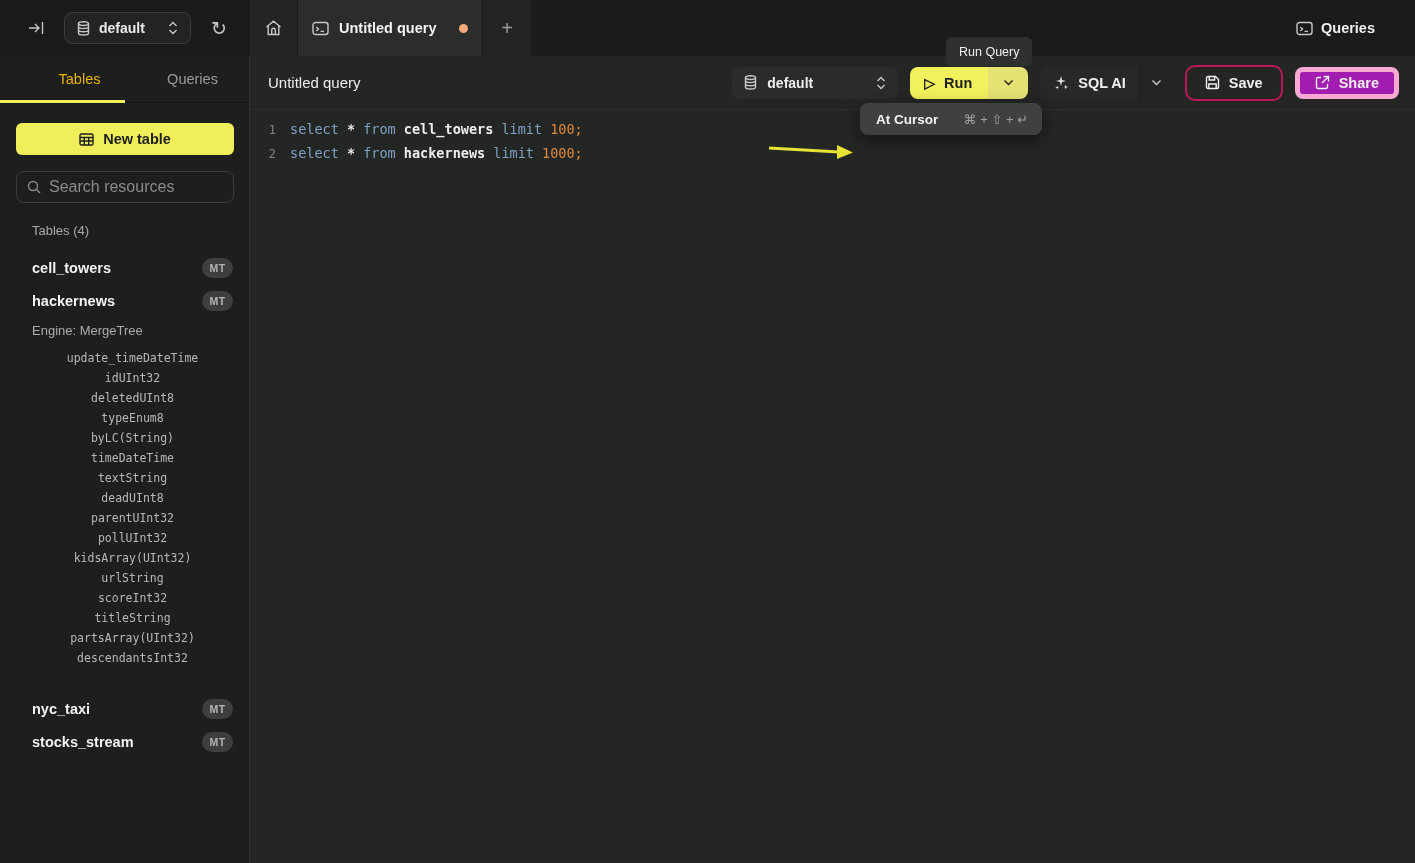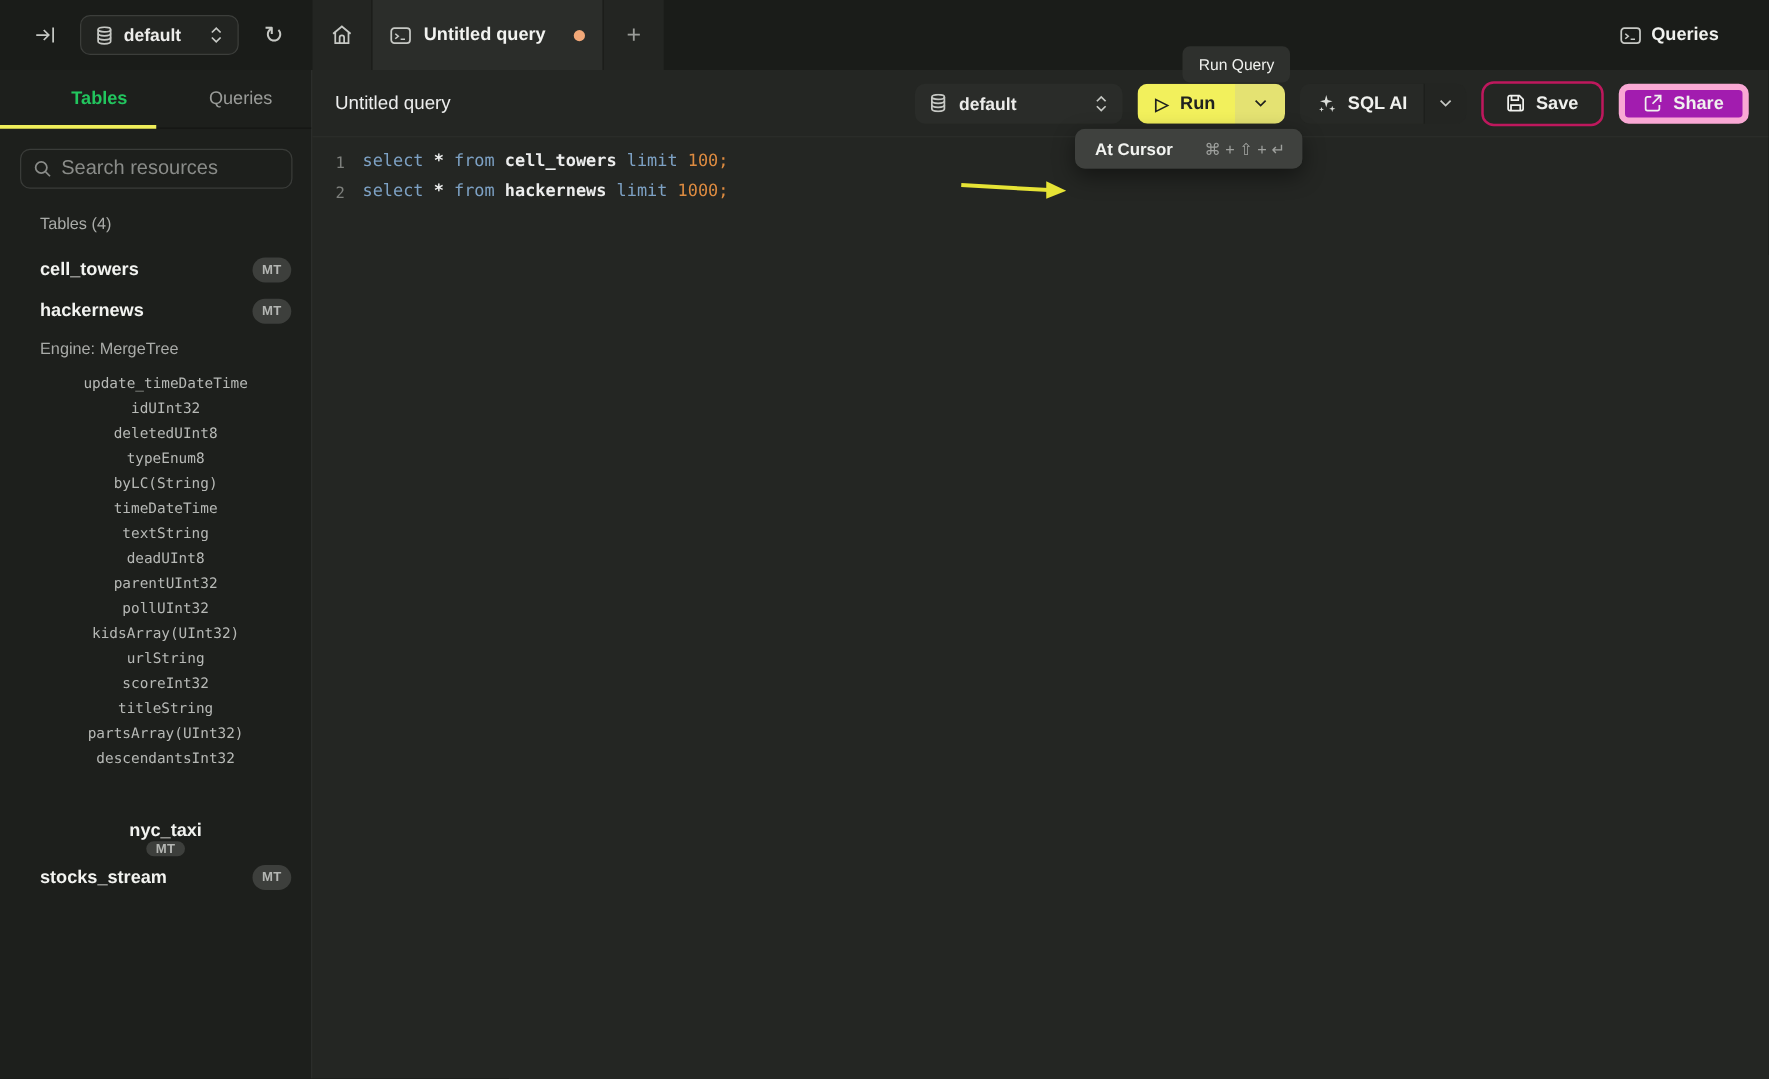--- a/index.html
+++ b/index.html
@@ -39,21 +39,21 @@
   .topbar-right { margin-left:auto; padding-right:40px; }
   .queries-top { display:flex; align-items:center; gap:8px; cursor:pointer; background:none; border:none; color:#f0f1ee; font-size:14.5px; font-weight:600; }
 
   
   .sidebar {
     position:absolute; left:0; top:56px; width:250px; height:807px;
     background:#1d1f1c; border-right:1px solid #313330;
   }
   .side-tabs { height:47px; display:flex; border-bottom:1px solid #141613; position:relative; }
   .side-tab { flex:1; display:flex; align-items:center; justify-content:center; font-size:14.5px; cursor:pointer; background:none; border:none; }
-  .side-tab.active { color:#22c55e; font-weight:700;padding-left:23px; }
+  .side-tab.active { color:#eab308; font-weight:400;padding-left:23px; }
   .side-tab.inactive { color:#9a9c99; font-weight:400; }
   .side-tab-underline { position:absolute; left:0; bottom:-1px; width:125px; height:3px; background:#f0ee5a; }
 
   .newtable-btn {
     display:flex; align-items:center; justify-content:center; gap:9px;
     margin:20px 16px 0 16px; width:218px; height:32px;
     background:#f0ee5a; color:#1d1f1c; font-size:14.5px; font-weight:600;
     border:none; border-radius:6px; cursor:pointer;
   }
   .newtable-btn .ic { stroke:#1d1f1c; }
@@ -74,21 +74,21 @@
   .badge {
     width:31px; height:20px; border-radius:10px; background:#3d3f3c; color:#b4b6b3;
     font-size:10.5px; font-weight:700; display:flex; align-items:center; justify-content:center;
     letter-spacing:.4px;
   }
   .row-cell { margin-top:18px; }
   .row-hn { margin-top:9px; }
   .engine-line { margin:10px 0 0 32px; font-size:13px; color:#a9aba8; }
   .cols { margin:10px 16px 0 32px; }
   .col-row { display:flex; justify-content:center; align-items:center; height:20px; font-family:"DejaVu Sans Mono", monospace; font-size:11.5px; color:#b7b9b6; cursor:default; }
-  .row-nyc { margin-top:41px;flex-direction:column; }
+  .row-nyc { margin-top:29px; }
   .row-stk { margin-top:9px; }
 
   
   .main-toolbar {
     position:absolute; left:250px; top:56px; width:1165px; height:54px;
     background:#242623; border-bottom:1px solid #2d2f2c;
     display:flex; align-items:center; padding:0 16px 0 18px;
   }
   .query-title { font-size:15px; color:#eceded; font-weight:400; }
   .toolbar-group { margin-left:auto; display:flex; align-items:center; gap:12px; }
@@ -243,20 +243,31 @@
     <span>Run Query</span>
   </div>
 
   <div class="sidebar">
     <div class="side-tabs">
       <button class="side-tab active">Tables</button>
       <button class="side-tab inactive">Queries</button>
       <span class="side-tab-underline"></span>
     </div>
 
+    <button class="newtable-btn">
+      <span>
+        <svg width="15" height="13" viewBox="0 0 15 13">
+            <g class="ic" style="stroke:#1d1f1c">
+              <rect x="1" y="1" width="13" height="11" rx="1.5"></rect>
+              <path d="M1 4.5 H14 M1 8 H14 M5.3 4.5 V12 M9.7 4.5 V12"></path>
+            </g>
+          </svg>
+      </span>
+      <span>New table</span>
+    </button>
 
     <div class="search-box">
       <span>
         <svg width="14" height="14" viewBox="0 0 14 14">
             <g class="ic" style="stroke:#8a8c89">
               <circle cx="6" cy="6" r="4.5"></circle>
               <path d="M9.5 9.5 L13 13"></path>
             </g>
           </svg>
       </span>

